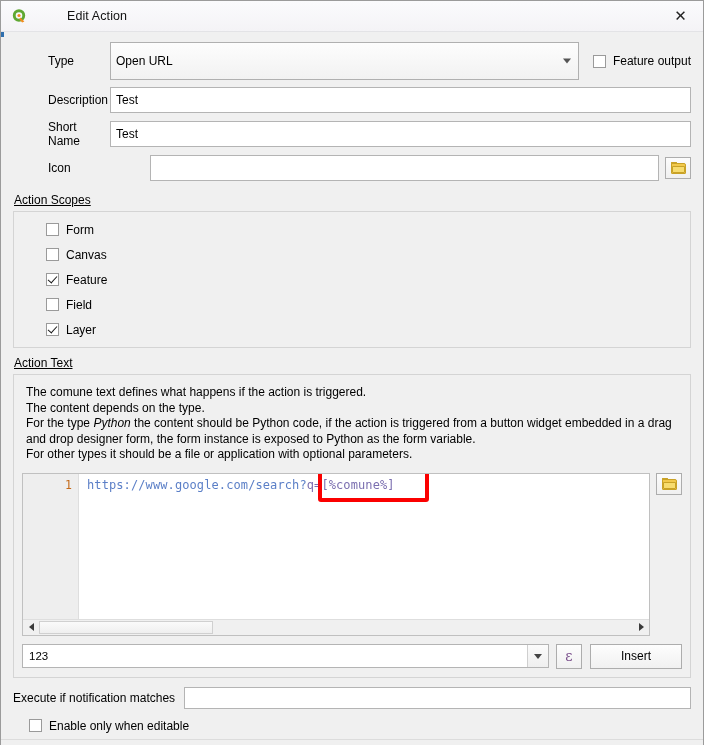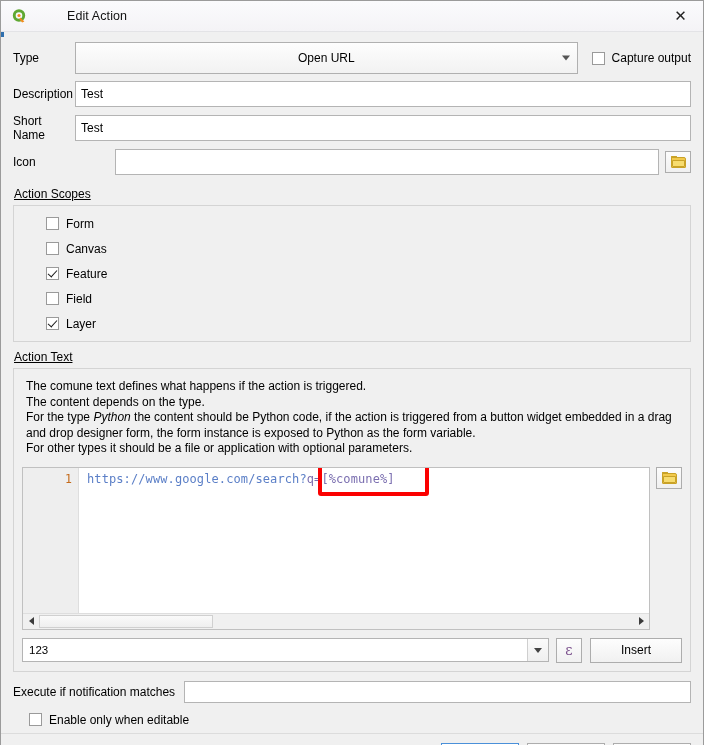--- a/index.html
+++ b/index.html
@@ -56,39 +56,38 @@
     flex: 1; padding: 10px 12px 0 12px;
     display: flex; flex-direction: column;
   }
 
   .row {
     display: flex; align-items: center;
     margin-bottom: 7px;
   }
   .row-label {
     width: 62px; flex: none;
-    font-size: 12px; color: #000;
+    font-size: 12px; color: #000; margin-left: 35px;
   }
   .field {
     height: 22px;
     background: #fff;
     border: 1px solid #b4b4b4;
     padding: 12px 5px;
     display: flex; align-items: center;
     font-size: 12px; color: #000;
     flex: 1;
   }
   .combo {
-    height: 32px;
+    height: 38px;
     background: linear-gradient(to bottom,#fdfdfd,#f2f2f2);
     border: 1px solid #b0b0b0;
     display: flex; align-items: center;
     font-size: 12px; padding: 0 5px;
     position: relative;
-    justify-content: center;
   }
   .combo .arrow {
     position: absolute; right: 7px; top: 50%;
     transform: translateY(-50%);
     width: 0; height: 0;
     border-left: 4px solid transparent;
     border-right: 4px solid transparent;
     border-top: 5px solid #555;
   }
   .checkbox-box {
@@ -280,21 +279,21 @@
   <div id="body">
 
     <div class="row">
       <div class="row-label">Type</div>
       <div class="combo" style="flex:1;">
         <span>Open URL</span>
         <span class="arrow"></span>
       </div>
       <div style="display:flex;align-items:center;margin-left:14px;">
         <div class="checkbox-box"></div>
-        <span class="cb-label">Capture output</span>
+        <span class="cb-label">Feature output</span>
       </div>
     </div>
 
     <div class="row">
       <div class="row-label">Description</div>
       <div class="field">Test</div>
     </div>
 
     <div class="row">
       <div class="row-label">Short Name</div>

